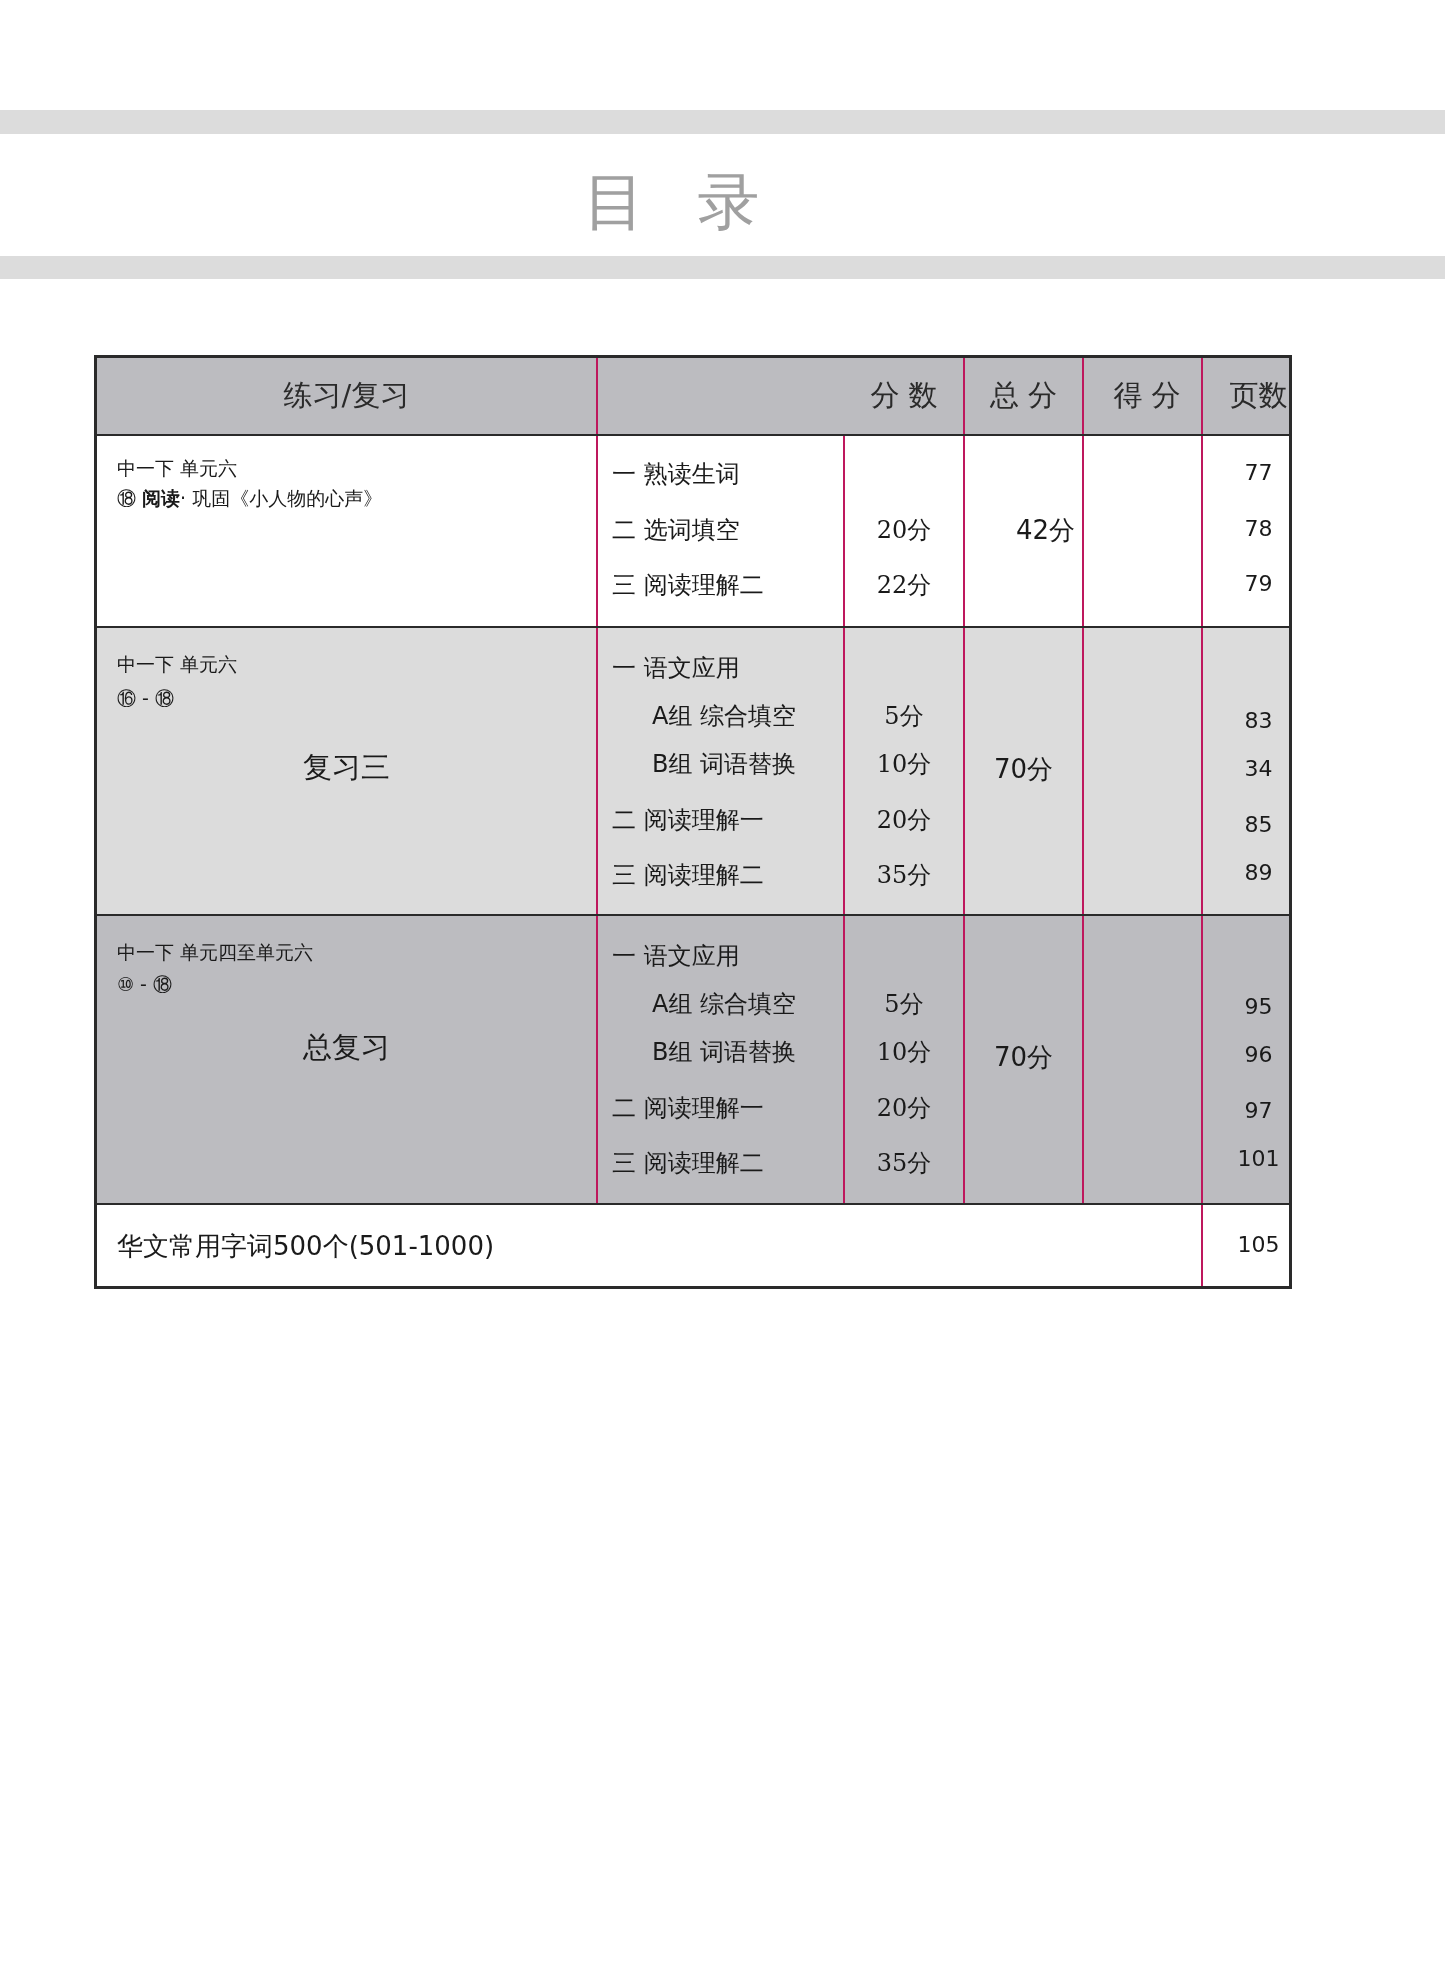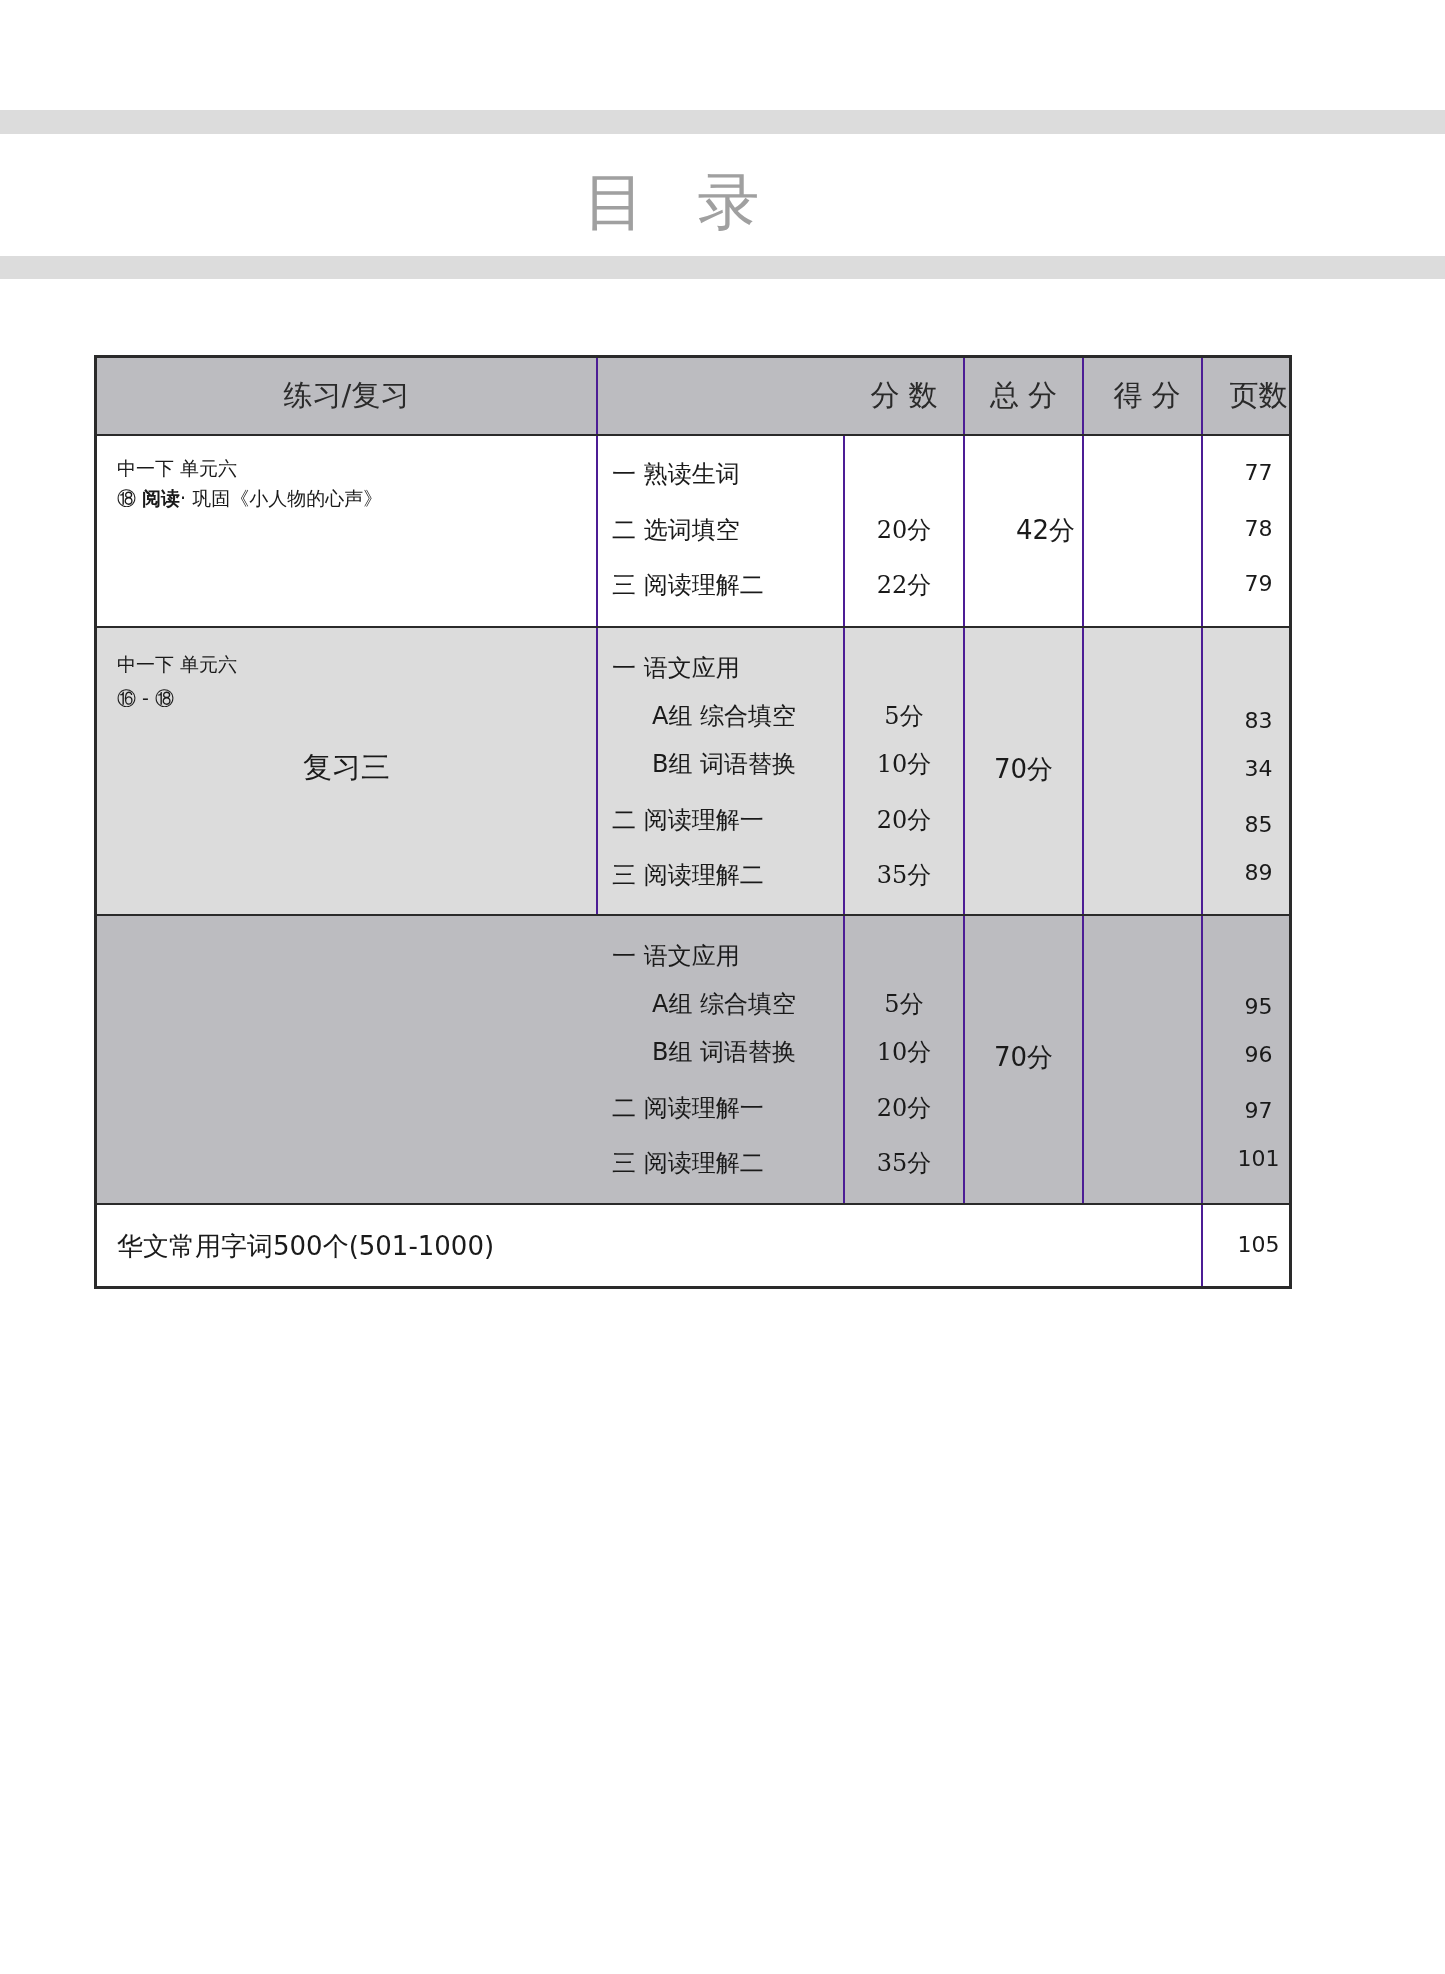--- a/index.html
+++ b/index.html
@@ -19,21 +19,21 @@
     border: 3px solid #2a2a2a; box-sizing: border-box;
   }
   .row { position: relative; border-bottom: 2px solid #2a2a2a; box-sizing: border-box; }
   .row:last-child { border-bottom: none; }
   .row.header { height: 78px; background: #bcbcc0; }
   .row.r1 { height: 192px; background: #ffffff; }
   .row.r2 { height: 288px; background: #dcdcdc; }
   .row.r3 { height: 289px; background: #bcbcc0; }
   .row.r4 { height: 81px; background: #ffffff; }
   .row.r5 { height: 79px; background: #ffffff; }
-  .cell { position: absolute; top: 0; bottom: 0; box-sizing: border-box; border-right: 2px solid #4c1d95; }
+  .cell { position: absolute; top: 0; bottom: 0; box-sizing: border-box; border-right: 2px solid #be185d; }
   .c1 { left: 0; width: 501px; }
   .c2 { left: 501px; width: 247px; }
   .c3 { left: 748px; width: 120px; }
   .c4 { left: 868px; width: 119px; }
   .c5 { left: 987px; width: 119px; padding-left: 9px; }
   .c6 { left: 1106px; width: 111px; border-right: none; }
   .wide { left: 0; width: 1106px; }
   .hdr { display: flex; align-items: center; justify-content: center; font-size: 29px; color: #2a2a2a; }
   .sub { position: absolute; left: 20px; font-size: 19px; color: #1a1a1a; white-space: nowrap; }
   .big { position: absolute; left: 0; width: 100%; text-align: center; font-size: 29px; color: #1a1a1a; }
@@ -114,20 +114,25 @@
     <div class="cell c5"></div>
     <div class="cell c6">
       <div class="pg" style="top:80px;">83</div>
       <div class="pg" style="top:128px;">34</div>
       <div class="pg" style="top:184px;">85</div>
       <div class="pg" style="top:232px;">89</div>
     </div>
   </div>
 
   <div class="row r3">
+    <div class="cell c1">
+      <div class="sub" style="top:24px;">中一下 单元四至单元六</div>
+      <div class="sub" style="top:56px;">⑩ - ⑱</div>
+      <div class="big" style="top:112px;">总复习</div>
+    </div>
     <div class="cell c2">
       <div class="line" style="left:14px; top:24px;">一  语文应用</div>
       <div class="line" style="left:54px; top:72px;">A组 综合填空</div>
       <div class="line" style="left:54px; top:120px;">B组 词语替换</div>
       <div class="line" style="left:14px; top:176px;">二  阅读理解一</div>
       <div class="line" style="left:14px; top:231px;">三  阅读理解二</div>
     </div>
     <div class="cell c3">
       <div class="num" style="top:72px;">5分</div>
       <div class="num" style="top:120px;">10分</div>

